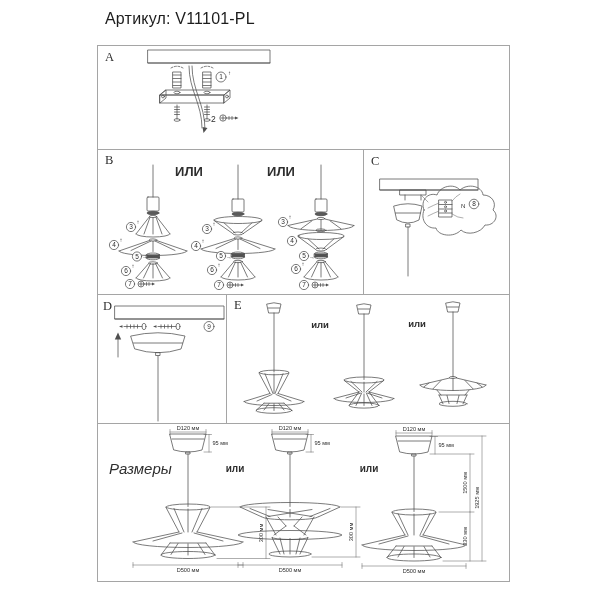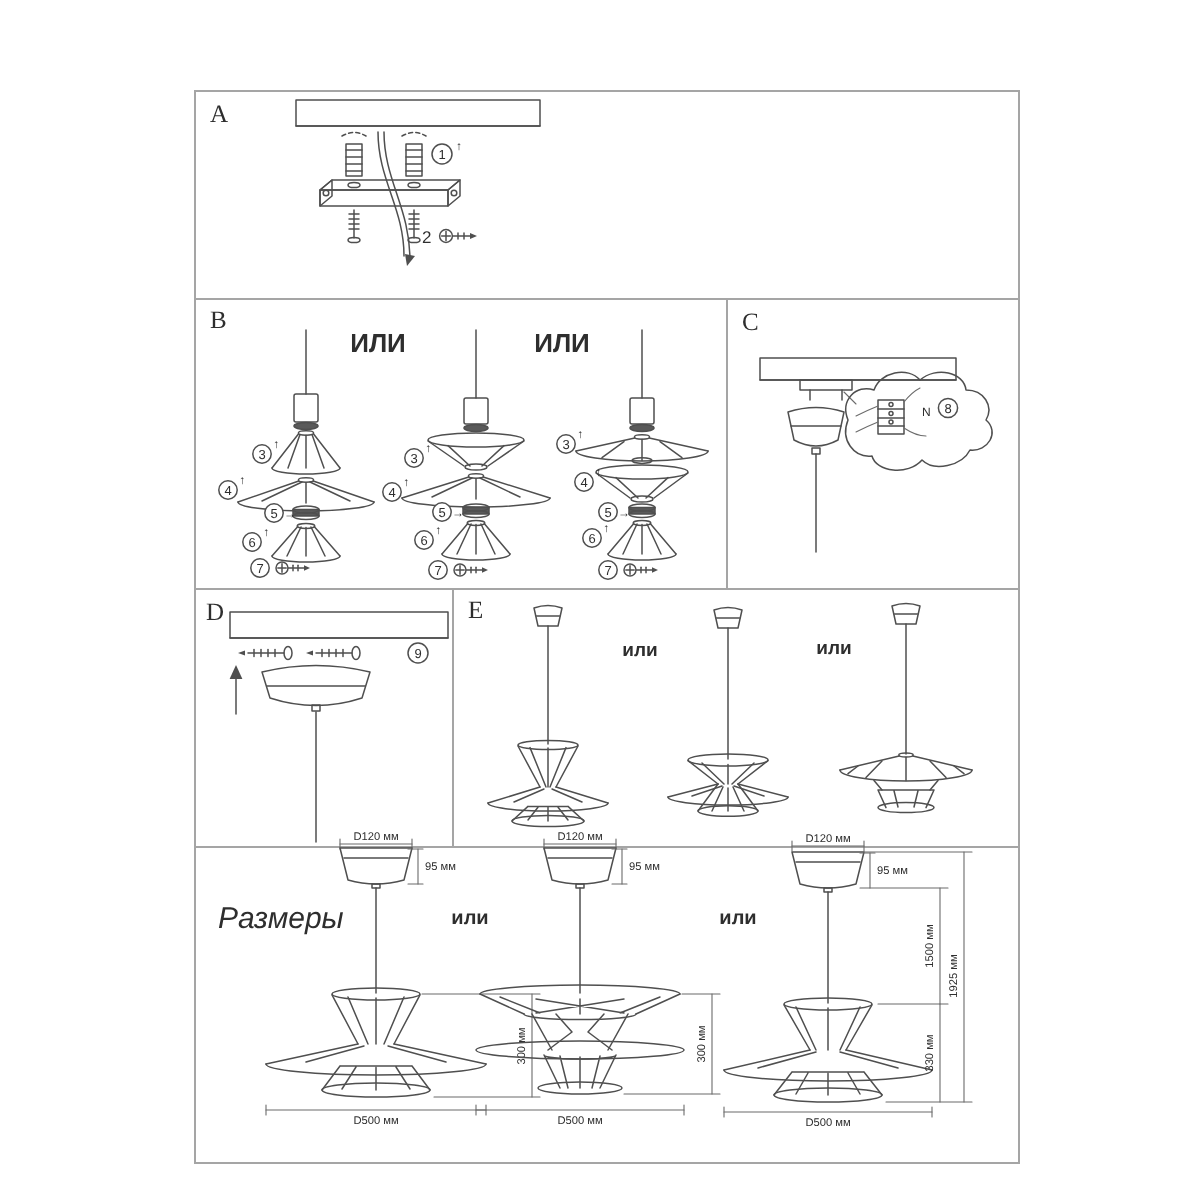--- a/index.html
+++ b/index.html
@@ -24,20 +24,21 @@
   .razmery{font-style:italic;font-size:15px;fill:#161616;}
   .step-num{font-size:6.5px;fill:#222;}
   .step-plain{font-size:8.5px;fill:#222;}
   .t-icon{font-size:6px;fill:#333;}
   .dim{font-size:5.6px;fill:#333;}
 </style>
 </head>
 <body>
 
 <div class="page">
+  <div class="title">Артикул: V11101-PL</div>
 
   <div class="frame">
     <div class="hline" style="left:0;top:103px;width:411px;height:1px"></div>
     <div class="hline" style="left:0;top:248px;width:411px;height:1px"></div>
     <div class="hline" style="left:0;top:377px;width:411px;height:1px"></div>
     <div class="vline" style="left:265px;top:103px;width:1px;height:145px"></div>
     <div class="vline" style="left:128px;top:248px;width:1px;height:129px"></div>
 
     <div class="panel" style="left:0;top:0;width:411px;height:103px">
       <svg width="411" height="103" viewBox="0 0 411 103">
@@ -448,21 +449,21 @@
             <path d="M193,90 A33,5.5 0 0,0 259,90"></path>
             <path d="M226,83.6 L226,95.3 M214,85.5 L206,93.8 M238,85.5 L246,93.8 M202,88 L197,91.8 M250,88 L255,91.8"></path>
             <path d="M210,95.2 L214,100 M242,95.2 L238,100"></path>
             <path d="M212,100 L240,100 M212,100 L216,108.8 M240,100 L236,108.8 M220,100.4 L222,108.5 M232,100.4 L230,108.5"></path>
             <ellipse cx="226" cy="108.8" rx="14" ry="2.5"></ellipse>
           </g>
         </g>
       </svg>
     </div>
 
-    <div class="panel" style="left:0;top:368px;width:411px;height:157px">
+    <div class="panel" style="left:0;top:378px;width:411px;height:157px">
       <svg width="411" height="157" viewBox="0 0 411 157">
         <g class="d">
           <text class="razmery" x="11" y="50">Размеры</text>
           <text class="or-dim" x="137" y="48" text-anchor="middle">или</text>
           <text class="or-dim" x="271" y="48" text-anchor="middle">или</text>
 
           <g>
             <g>
               <line class="thin" x1="72" y1="8" x2="108" y2="8"></line>
               <line class="thin" x1="72" y1="5.5" x2="72" y2="10.5"></line>

